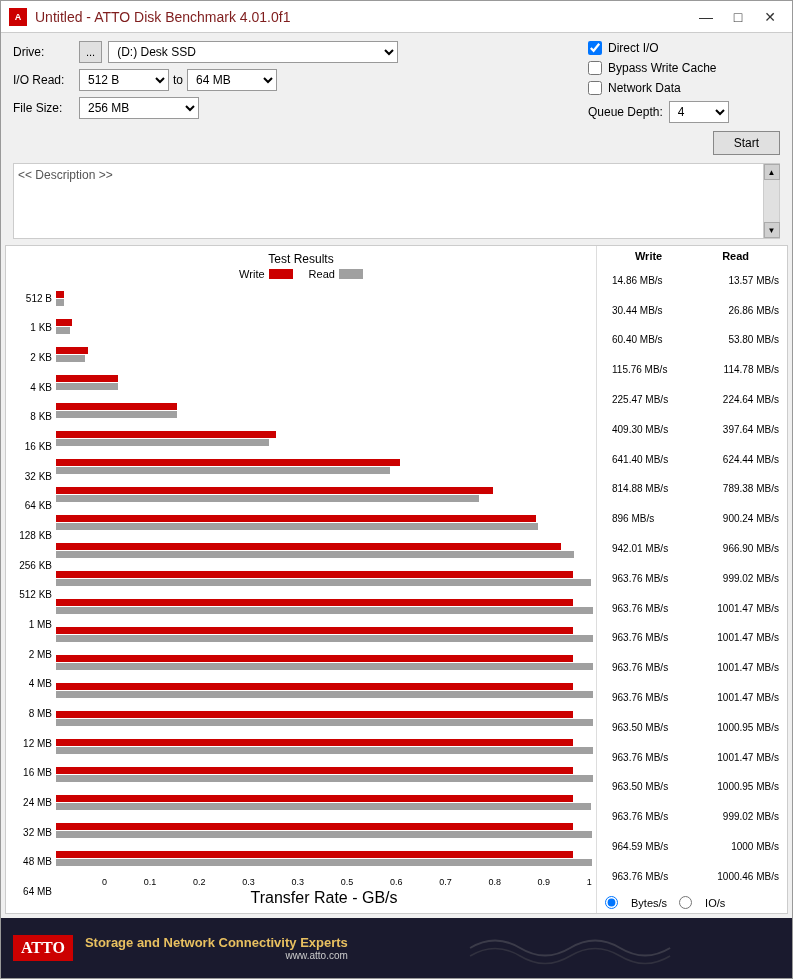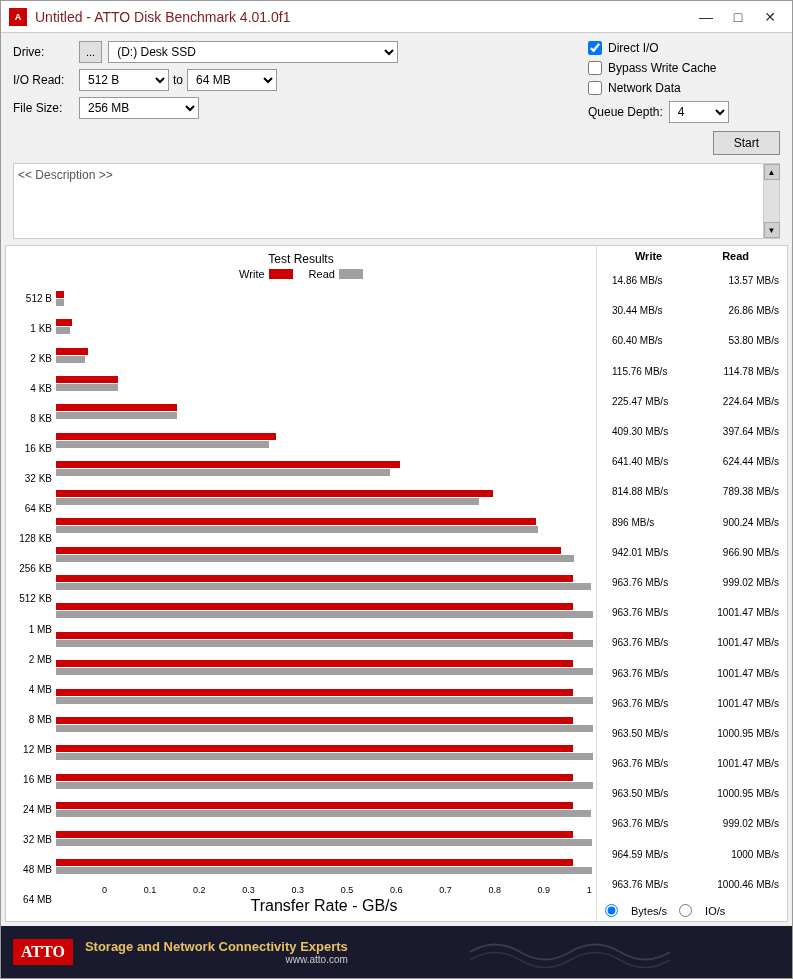--- a/index.html
+++ b/index.html
@@ -298,21 +298,21 @@
       align-items: center;
       margin-top: 4px;
       font-size: 11px;
     }
     .radio-item {
       display: flex;
       align-items: center;
       gap: 13px;
     }
     .footer-bar {
-      height: 52px;
+      height: 60px;
       background: #1a1a2e;
       display: flex;
       align-items: center;
       padding: 0 12px;
       gap: 12px;
       flex-shrink: 0;
     }
     .atto-logo {
       background: #c00;
       color: #fff;

